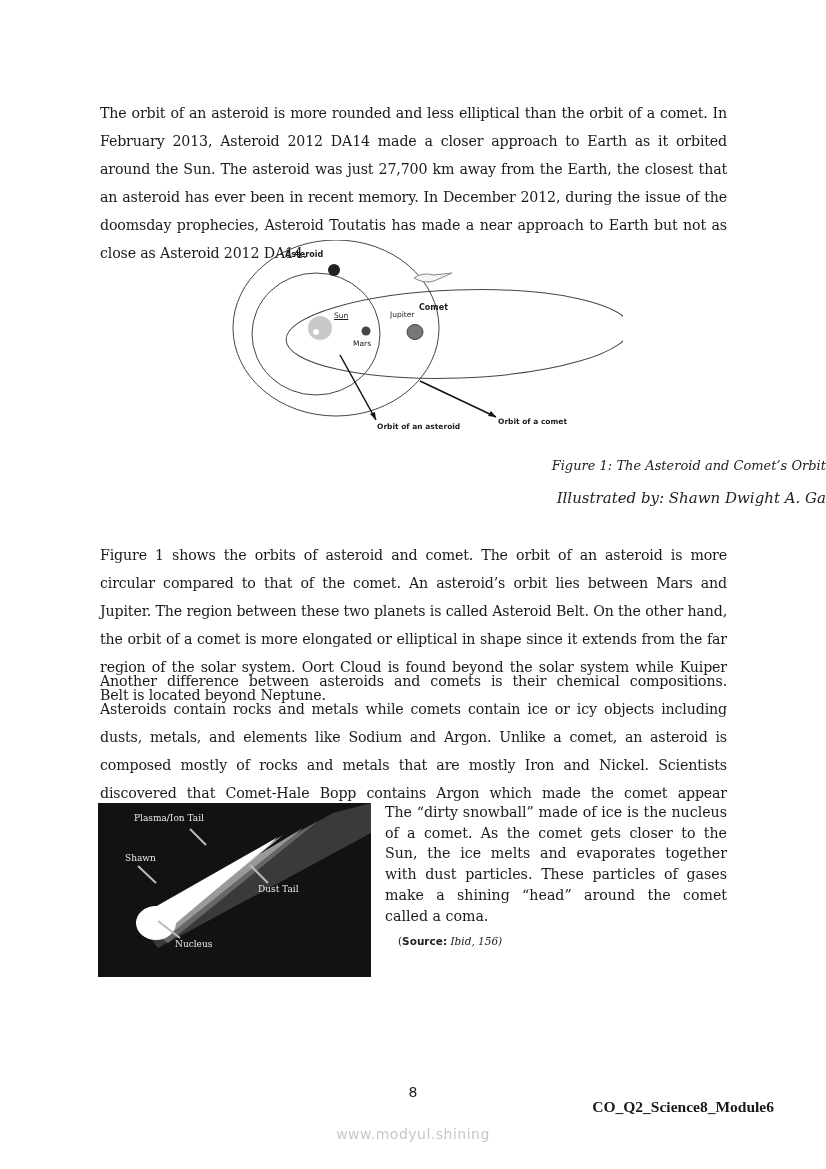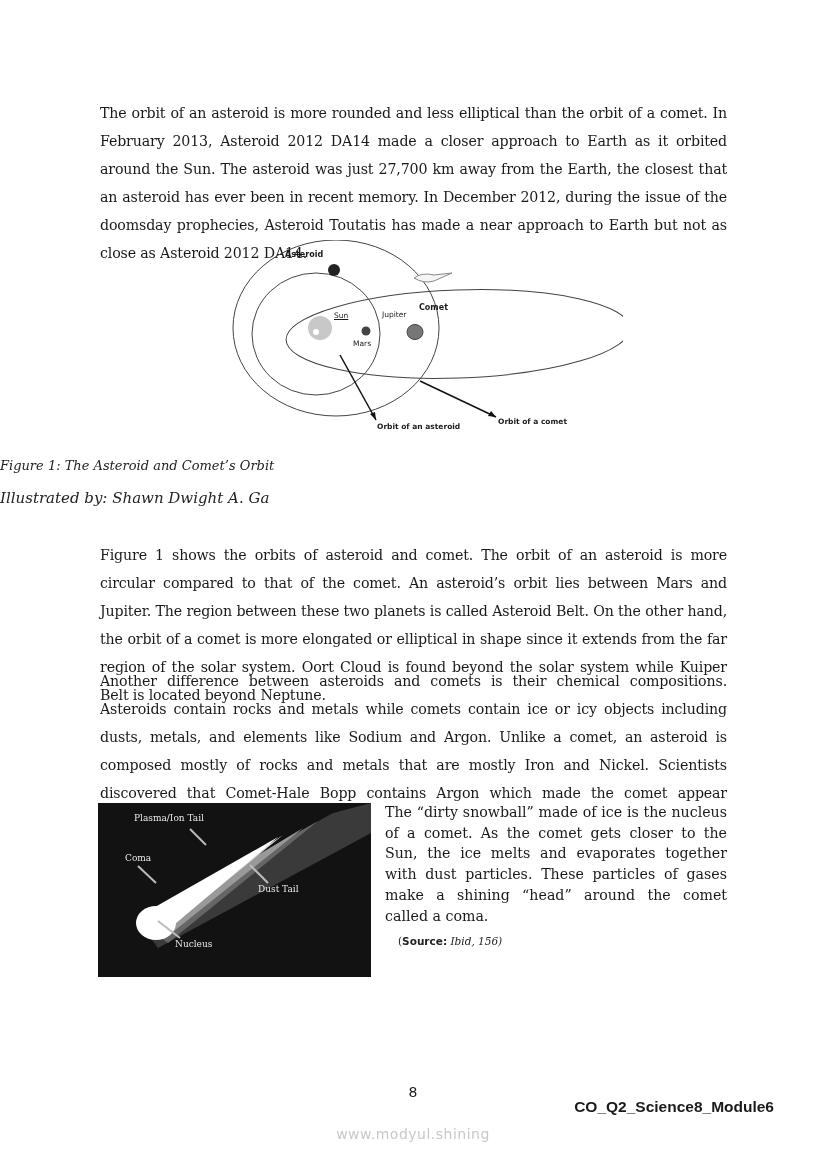--- a/index.html
+++ b/index.html
@@ -7,40 +7,40 @@
   .para {
     position: absolute; left: 100px; width: 627px;
     font-family: "DejaVu Serif", serif; font-size: 14.2px; line-height: 28px;
     text-align: justify; letter-spacing: -0.15px;
   }
   #p1 { top: 99px; }
   #p2 { top: 541px; }
   #p3 { top: 667px; }
   .figure1 { position: absolute; left: 228px; top: 240px; width: 395px; height: 200px; }
   .caption {
-    position: absolute; left: 0; width: 826px; text-align: left;
+    position: absolute; left: 0; width: 826px; text-align: right;
     font-family: "DejaVu Serif", serif; font-style: italic; color: #222;
   }
   #cap1 { top: 458px; font-size: 13px; }
   #cap2 { top: 489px; font-size: 15px; }
   .comet-img {
     position: absolute; left: 98px; top: 803px; width: 273px; height: 174px;
     background: #ef4444; overflow: hidden;
   }
   .comet-img svg { position: absolute; left: 0; top: 0; }
   .lbl { position: absolute; font-family: "DejaVu Serif", serif; font-size: 9px; color: #e8e8e8; }
   .side-text {
     position: absolute; left: 385px; top: 802px; width: 342px;
     font-family: "DejaVu Serif", serif; font-size: 14.2px; line-height: 20.7px; text-align: justify;
   }
   .source { position: absolute; left: 398px; top: 935px; font-family: "DejaVu Serif", serif; font-size: 10.5px; color: #222; }
   .source b { font-family: "DejaVu Sans", sans-serif; font-weight: bold; }
   .source i { font-style: italic; margin-top: 39px; }
   .page-num { position: absolute; left: 0; width: 826px; top: 1084px; text-align: center; font-family: "DejaVu Sans", sans-serif; font-size: 14px; }
-  .module-code { position: absolute; right: 52px; top: 1098px; font-family: Liberation Sans, sans-serif; font-weight: bold; font-size: 15.5px; }
+  .module-code { position: absolute; right: 52px; top: 1098px; font-family: Liberation Serif, serif; font-weight: bold; font-size: 15.5px; }
   .watermark { position: absolute; left: 0; width: 826px; top: 1126px; text-align: center; font-family: "DejaVu Sans", sans-serif; font-size: 14px; color: #c8c8c8; letter-spacing: 0.5px; }
 </style>
 </head>
 <body>
 
 <p id="p1" class="para" style="margin:0">The orbit of an asteroid is more rounded and less elliptical than the orbit of a comet. In February 2013, Asteroid 2012 DA14 made a closer approach to Earth as it orbited around the Sun. The asteroid was just 27,700 km away from the Earth, the closest that an asteroid has ever been in recent memory. In December 2012, during the issue of the doomsday prophecies, Asteroid Toutatis has made a near approach to Earth but not as close as Asteroid 2012 DA14.</p>
 
 <div class="figure1">
   <svg width="395" height="200" viewBox="0 0 395 200">
     <ellipse cx="108" cy="88" rx="103" ry="88" fill="none" stroke="#444" stroke-width="1"></ellipse>
@@ -53,21 +53,21 @@
     <circle cx="106" cy="30" r="6" fill="#222"></circle>
     <path d="M186 38 q8 -6 20 -3 l18 -2 -18 8 q-10 3 -20 -3z" fill="#f5f5f5" stroke="#888" stroke-width="1"></path>
     <line x1="112" y1="115" x2="148" y2="180" stroke="#111" stroke-width="1.5"></line>
     <polygon points="148,180 142,174 147,172" fill="#111"></polygon>
     <line x1="192" y1="141" x2="268" y2="177" stroke="#111" stroke-width="1.5"></line>
     <polygon points="268,177 260,176 263,171" fill="#111"></polygon>
   </svg>
   <span style="position:absolute;left:57px;top:10px;font:bold 8px 'DejaVu Sans',sans-serif;">Asteroid</span>
   <span style="position:absolute;left:191px;top:21px;font:bold 8px 'DejaVu Sans',sans-serif;margin-top:42px;">Comet</span>
   <span style="position:absolute;left:106px;top:71px;font:7.5px 'DejaVu Sans',sans-serif;text-decoration:underline;">Sun</span>
-  <span style="position:absolute;left:154px;top:70px;font:7.5px 'DejaVu Sans',sans-serif;text-align:right;">Jupiter</span>
+  <span style="position:absolute;left:162px;top:70px;font:7.5px 'DejaVu Sans',sans-serif;text-align:right;">Jupiter</span>
   <span style="position:absolute;left:125px;top:99px;font:7.5px 'DejaVu Sans',sans-serif;">Mars</span>
   <span style="position:absolute;left:149px;top:182px;font:bold 7.5px 'DejaVu Sans',sans-serif;">Orbit of an asteroid</span>
   <span style="position:absolute;left:270px;top:177px;font:bold 7.5px 'DejaVu Sans',sans-serif;">Orbit of a comet</span>
 </div>
 
 <div id="cap1" class="caption">Figure 1: The Asteroid and Comet’s Orbit</div>
 <div id="cap2" class="caption">Illustrated by: Shawn Dwight A. Ga</div>
 
 <p id="p2" class="para" style="margin:0">Figure 1 shows the orbits of asteroid and comet. The orbit of an asteroid is more circular compared to that of the comet. An asteroid’s orbit lies between Mars and Jupiter. The region between these two planets is called Asteroid Belt. On the other hand, the orbit of a comet is more elongated or elliptical in shape since it extends from the far region of the solar system. Oort Cloud is found beyond the solar system while Kuiper Belt is located beyond Neptune.</p>
 <p id="p3" class="para" style="margin:0">Another difference between asteroids and comets is their chemical compositions. Asteroids contain rocks and metals while comets contain ice or icy objects including dusts, metals, and elements like Sodium and Argon. Unlike a comet, an asteroid is composed mostly of rocks and metals that are mostly Iron and Nickel. Scientists discovered that Comet-Hale Bopp contains Argon which made the comet appear brightly.</p>
@@ -81,21 +81,21 @@
     <polygon points="46,124 185,32 62,132" fill="#d8d8d8"></polygon>
     <ellipse cx="58" cy="120" rx="20" ry="17" fill="#fff"></ellipse>
     <polygon points="50,108 180,34 64,132" fill="#fff"></polygon>
     <line x1="60" y1="35" x2="110" y2="41" stroke="#ccc" stroke-width="0"></line>
     <line x1="92" y1="26" x2="108" y2="42" stroke="#bbb" stroke-width="2"></line>
     <line x1="40" y1="63" x2="58" y2="80" stroke="#bbb" stroke-width="2"></line>
     <line x1="170" y1="80" x2="152" y2="62" stroke="#bbb" stroke-width="2"></line>
     <line x1="82" y1="135" x2="60" y2="118" stroke="#bbb" stroke-width="2"></line>
   </svg>
   <span class="lbl" style="left:36px;top:10px;">Plasma/Ion Tail</span>
-  <span class="lbl" style="left:27px;top:50px;">Coma</span>
+  <span class="lbl" style="left:27px;top:50px;">Shawn</span>
   <span class="lbl" style="left:160px;top:81px;">Dust Tail</span>
   <span class="lbl" style="left:77px;top:136px;">Nucleus</span>
 </div>
 
 <p class="side-text" style="margin:0">The “dirty snowball” made of ice is the nucleus of a comet. As the comet gets closer to the Sun, the ice melts and evaporates together with dust particles. These particles of gases make a shining “head” around the comet called a coma.</p>
 
 <div class="source">(<b>Source:</b> <i>Ibid, 156)</i></div>
 
 <div class="page-num">8</div>
 <div class="module-code">CO_Q2_Science8_Module6</div>

